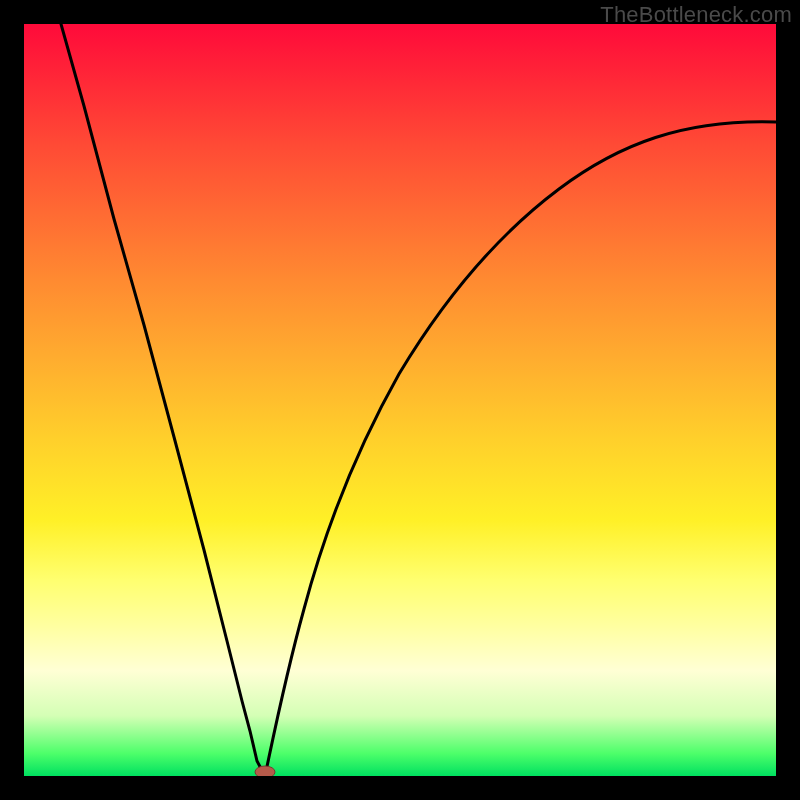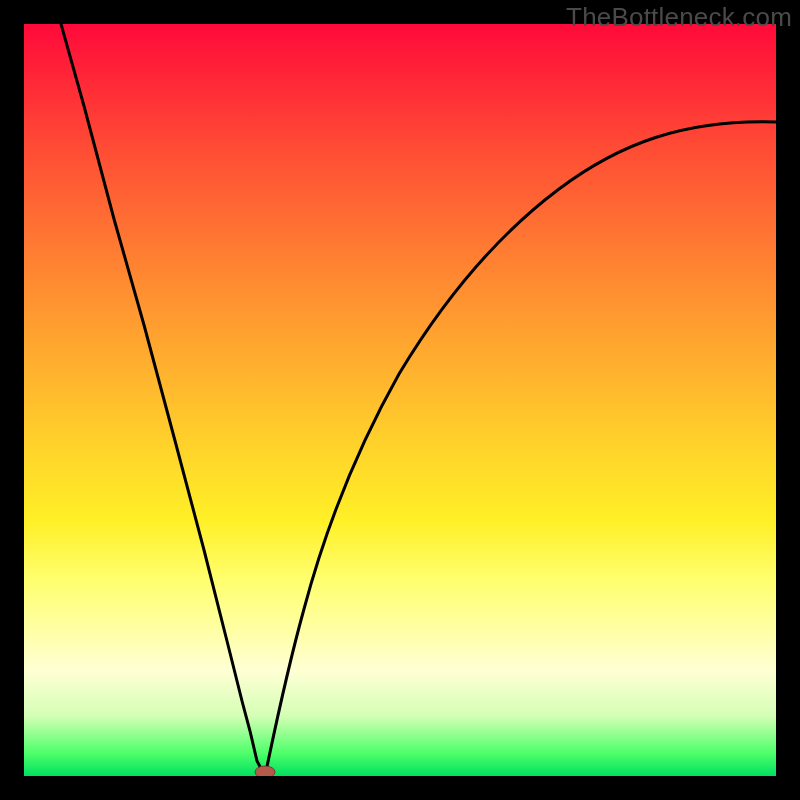--- a/index.html
+++ b/index.html
@@ -37,21 +37,21 @@
       #ffffd5 86%,
       #d4ffb5 92%,
       #4dff6a 97%,
       #00e060 100%);
   }
   .watermark {
     position: absolute;
     top: 2px;
     right: 8px;
     color: #4a4a4a;
-    font-size: 26px;
+    font-size: 22px;
     font-weight: 500;
     letter-spacing: 0.2px;
     user-select: none;
   }
   svg.curve {
     position: absolute;
     left: 0;
     top: 0;
     width: 752px;
     height: 752px;

